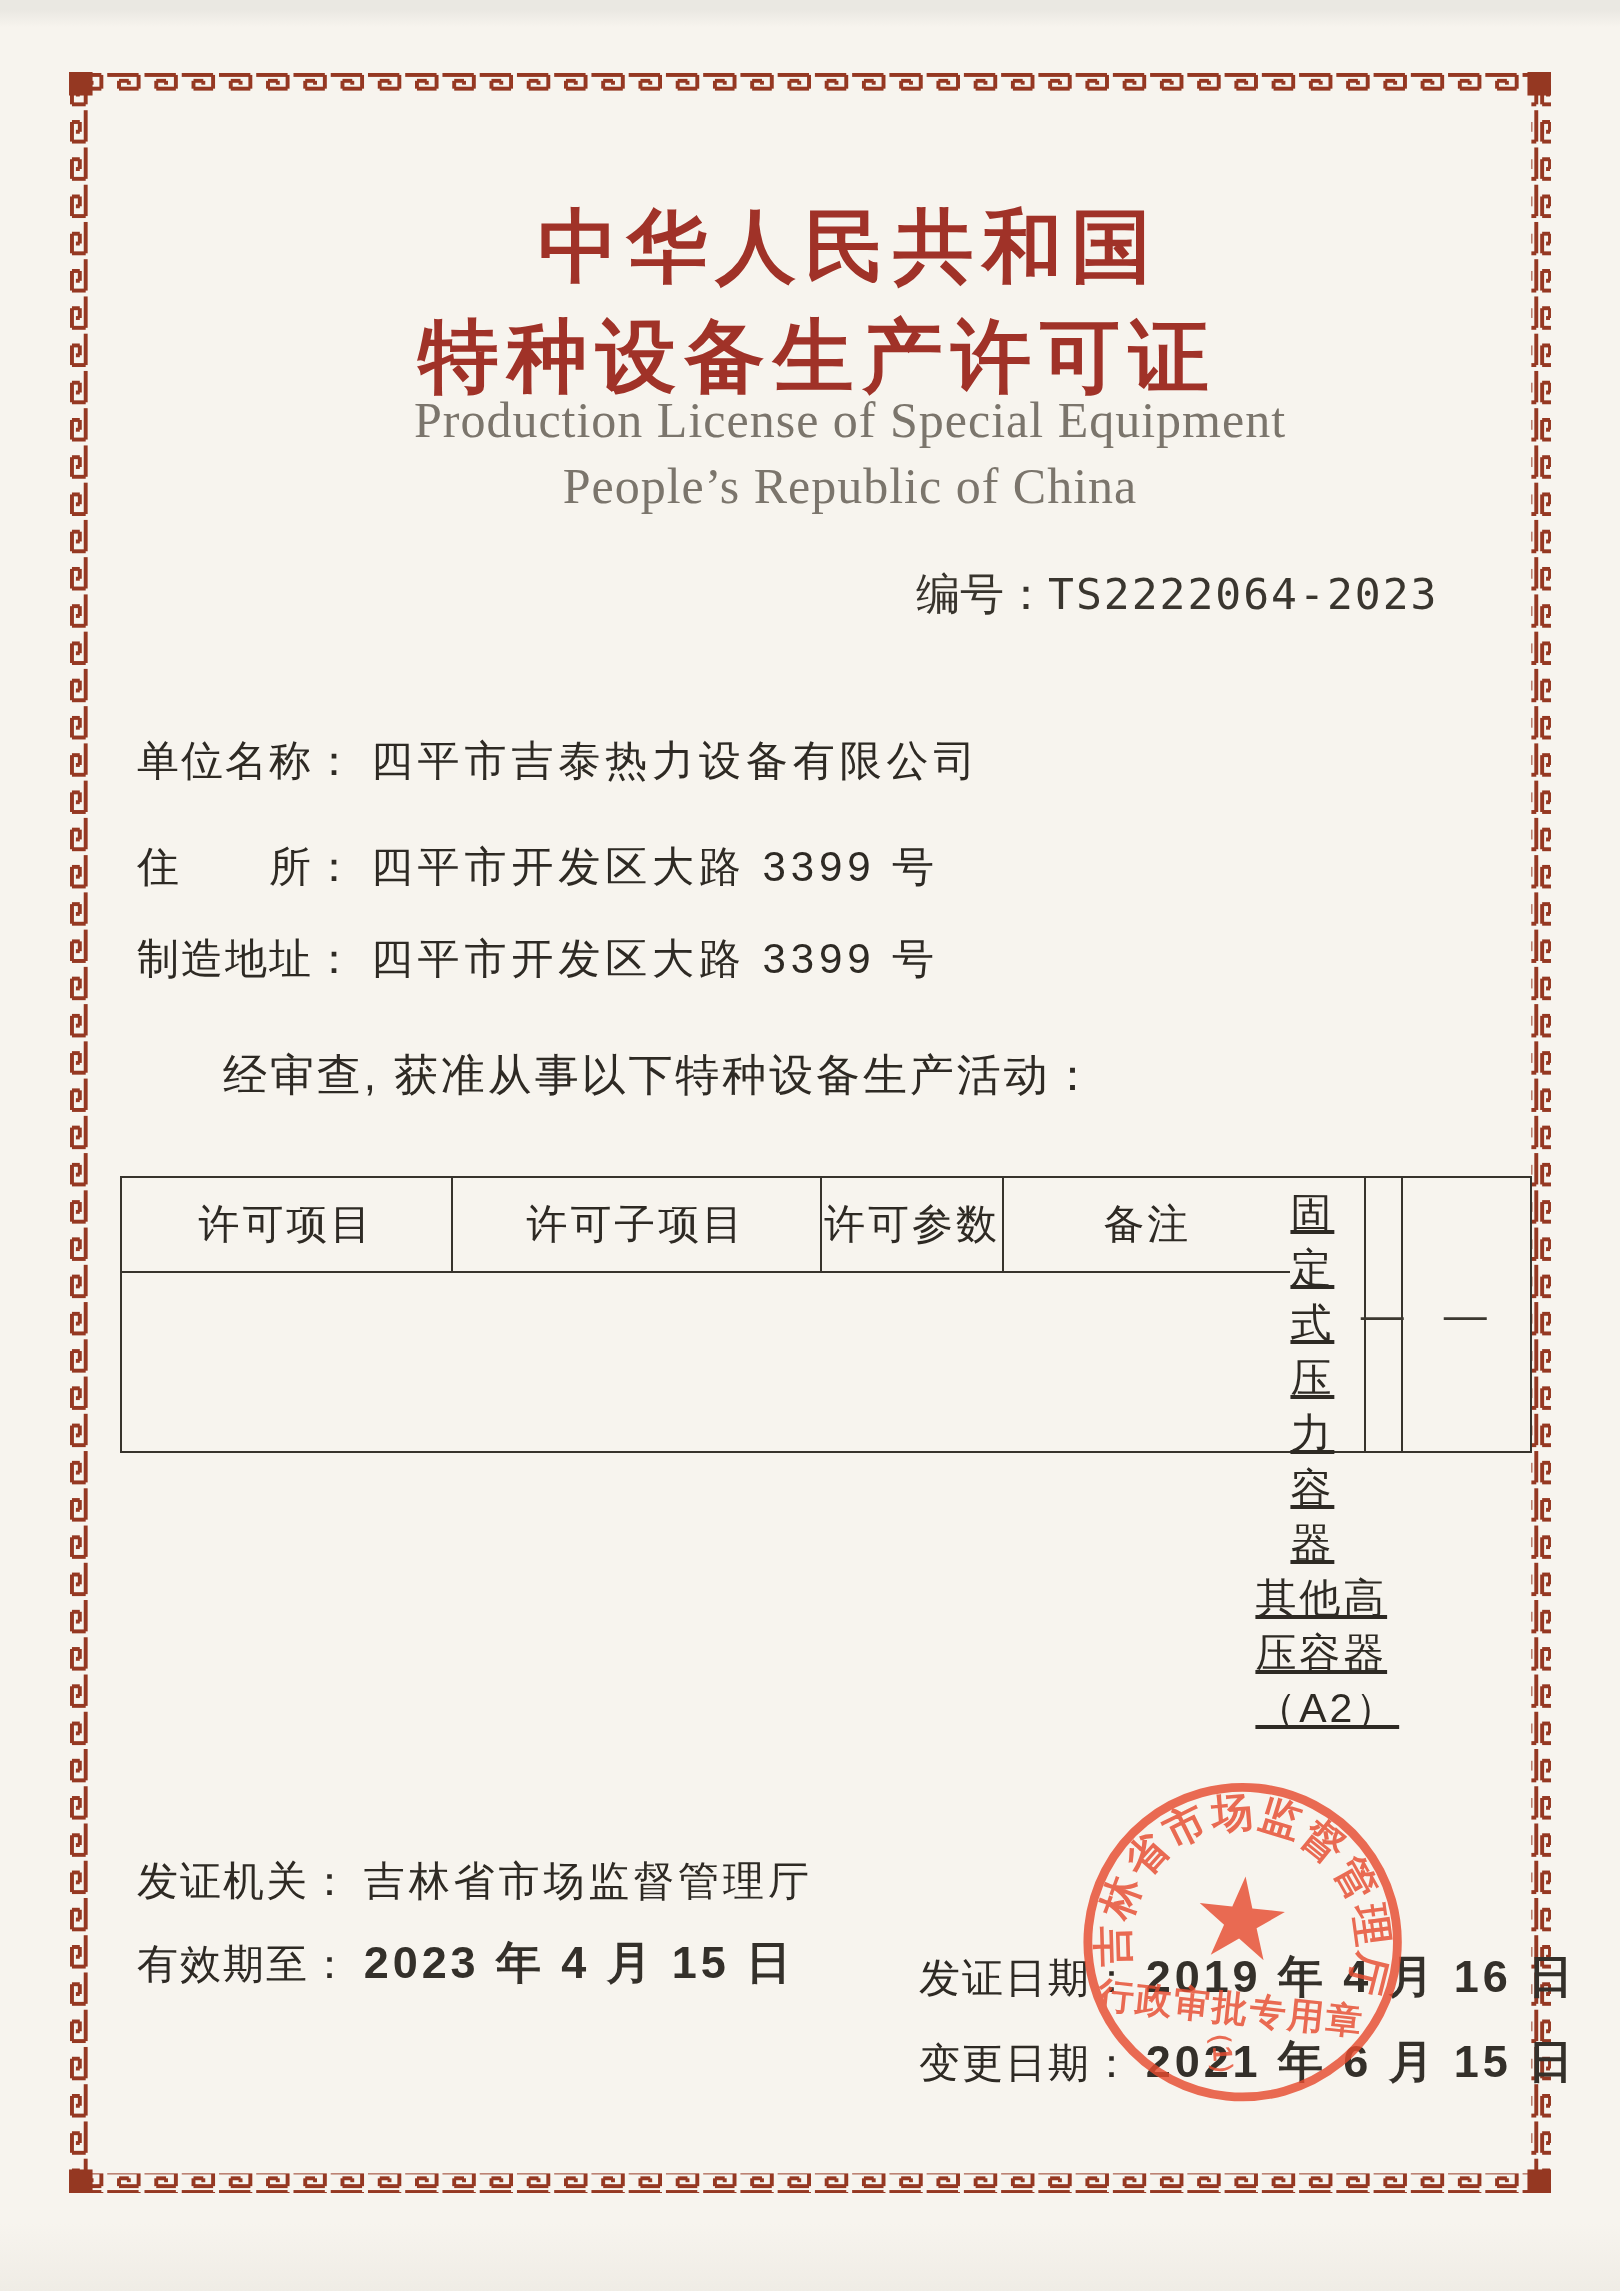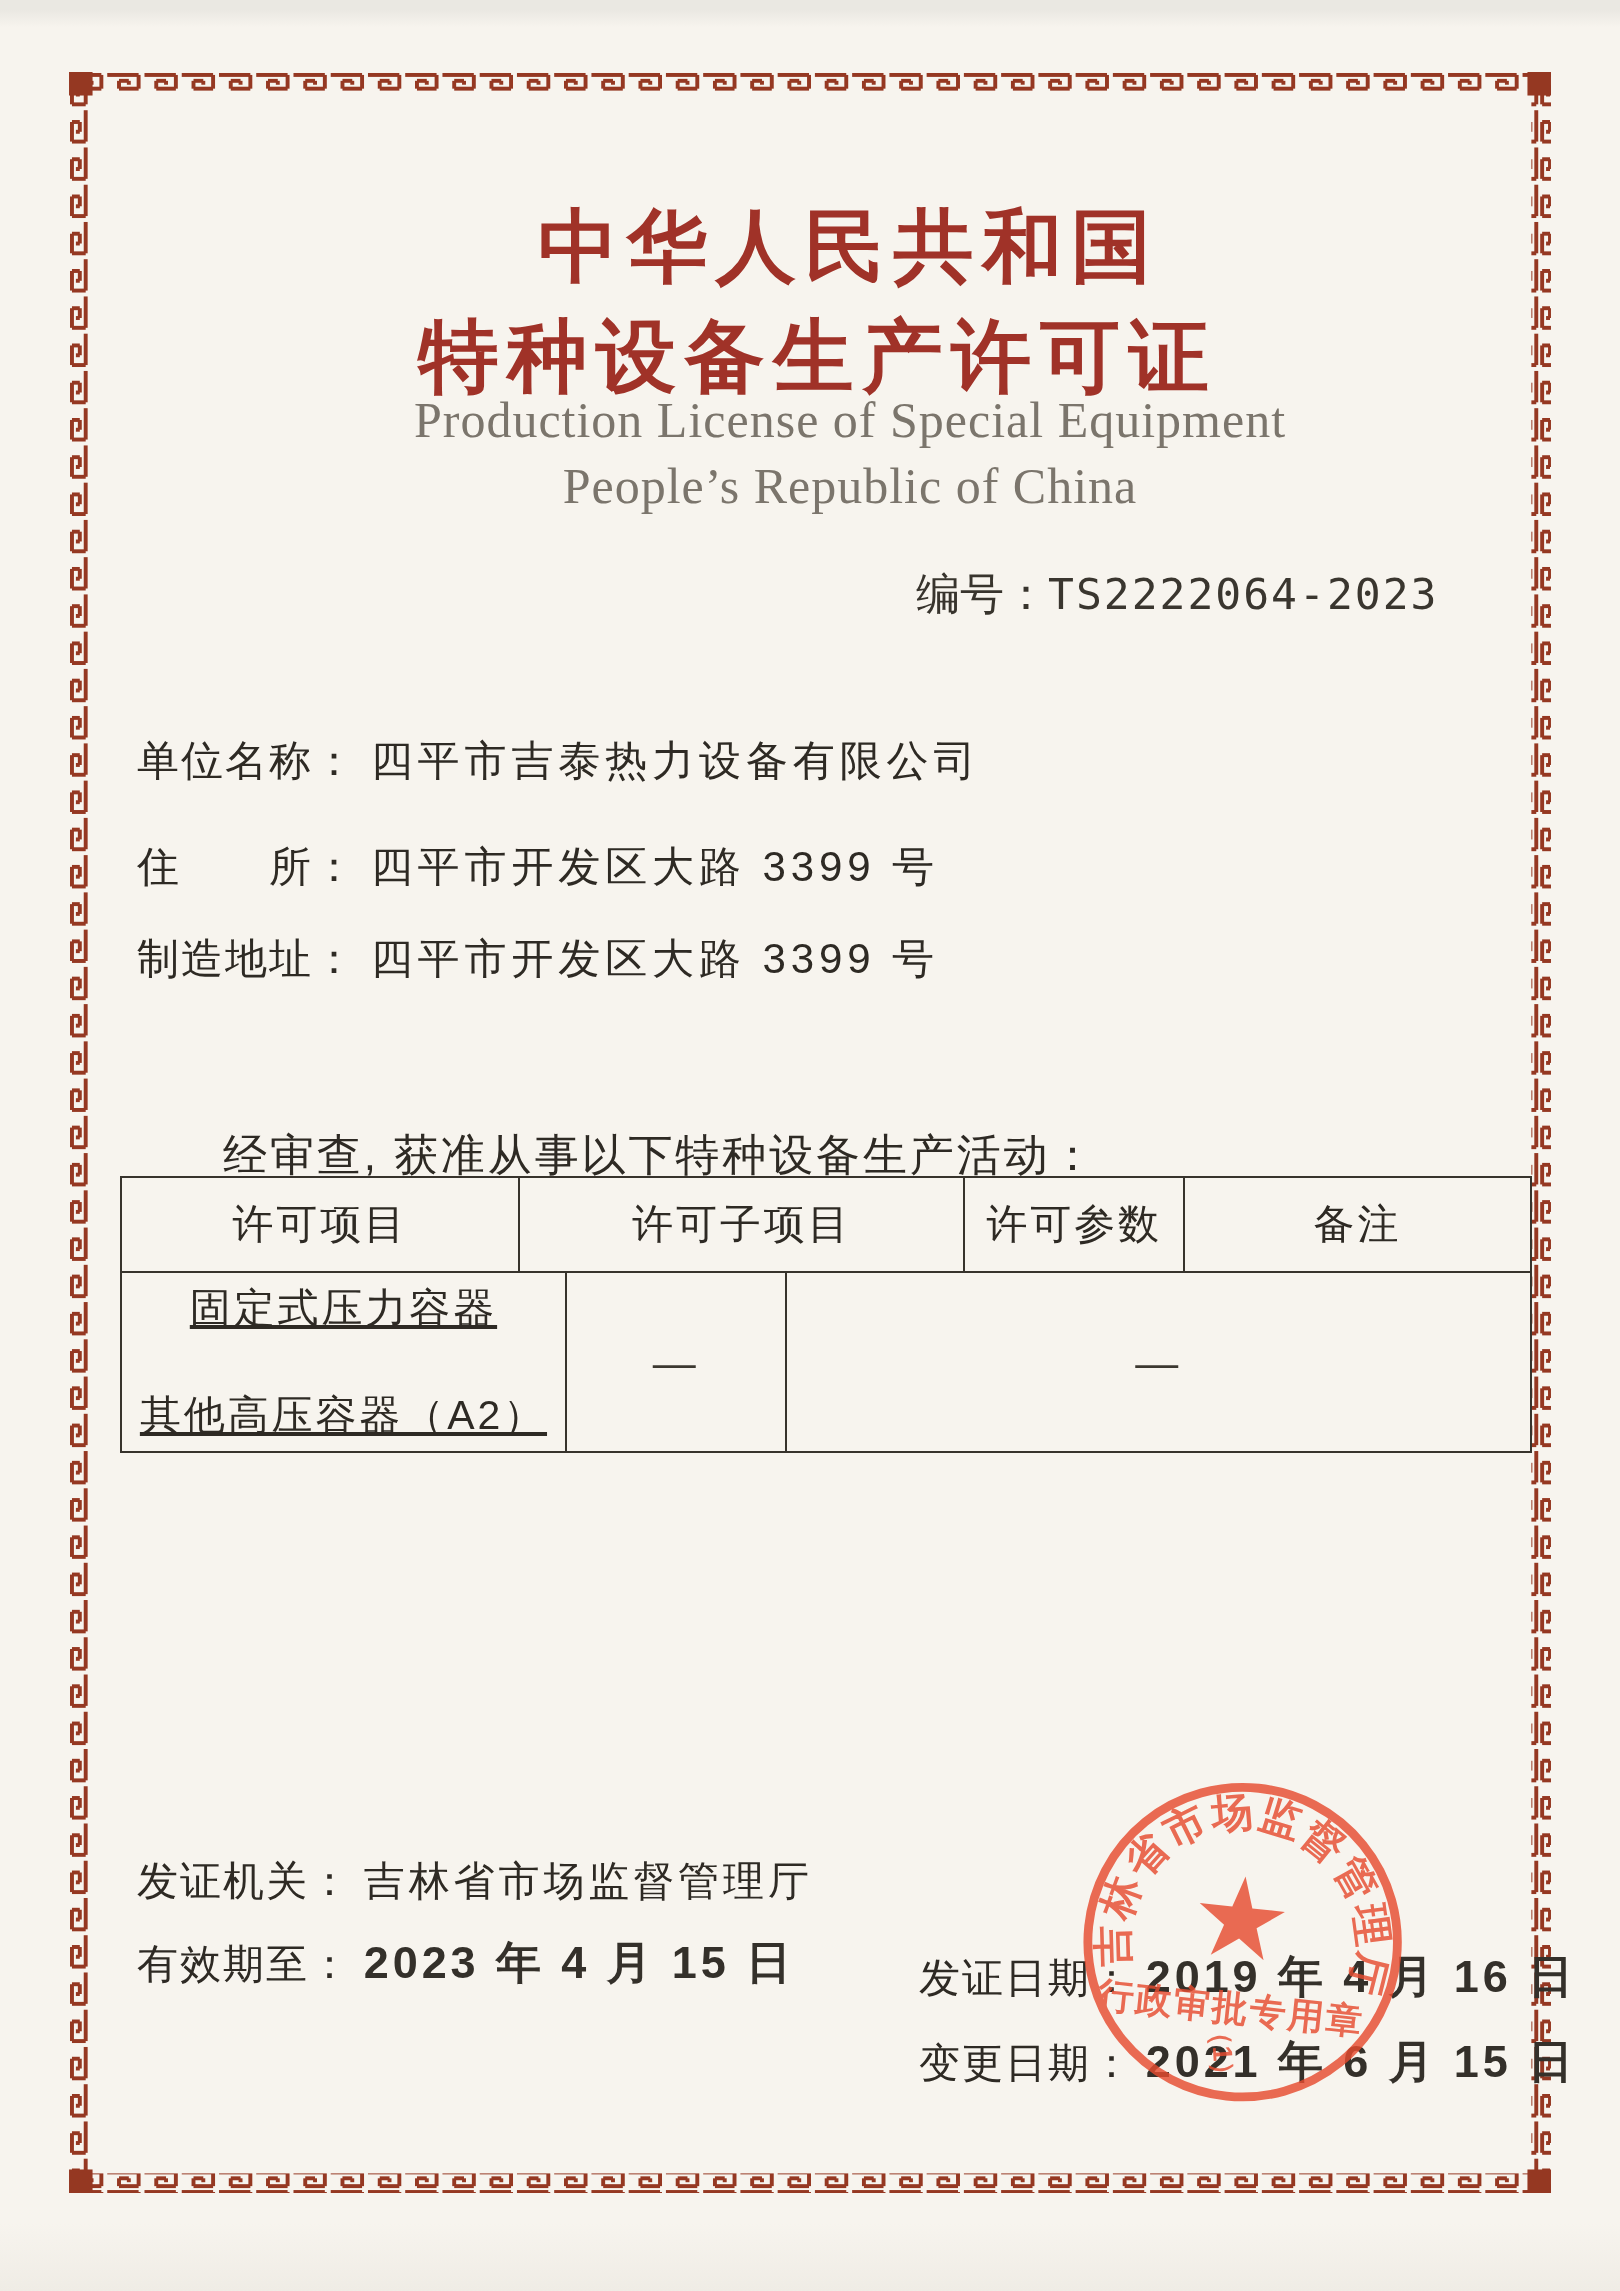--- a/index.html
+++ b/index.html
@@ -32,21 +32,21 @@
     font-size:43px;letter-spacing:2px;color:#3a362f;
   }
   .fieldline{font-size:42px;color:#2e2a24;white-space:nowrap;}
   .fieldline .lab{letter-spacing:2px;}
   .fieldline .val{margin-left:13.7px;letter-spacing:4.9px;}
   .intro{font-size:44px;color:#2e2a24;letter-spacing:2.9px;}
   
   .lic-table{
     left:120px;top:1176px;width:1412px;height:277px;
     border:2.9px solid #37332c;
-    display:flex;flex-direction:column;
+    display:flex;flex-direction:row;
     box-sizing:border-box;
   }
   .t-row{display:flex;width:100%;}
   .t-head{height:93px;border-bottom:2px solid #37332c;}
   .t-body{flex:1;}
   .t-cell{
     display:flex;align-items:center;justify-content:center;
     box-sizing:border-box;font-size:41px;letter-spacing:2.9px;color:#2e2a24;
   }
   .t-cell:not(:last-child){border-right:2px solid #37332c;}
@@ -95,21 +95,21 @@
   <div class="abs fieldline" style="left:137px;top:733px;">
     <span class="lab">单位名称：</span><span class="val">四平市吉泰热力设备有限公司</span>
   </div>
   <div class="abs fieldline" style="left:137px;top:839px;">
     <span class="lab">住　　所：</span><span class="val">四平市开发区大路 3399 号</span>
   </div>
   <div class="abs fieldline" style="left:137px;top:931px;">
     <span class="lab">制造地址：</span><span class="val">四平市开发区大路 3399 号</span>
   </div>
 
-  <div class="abs intro" style="left:223px;top:1126px;">经审查, 获准从事以下特种设备生产活动：</div>
+  <div class="abs intro" style="left:223px;top:1046px;">经审查, 获准从事以下特种设备生产活动：</div>
 
   <div class="abs lic-table">
     <div class="t-row t-head">
       <div class="t-cell c1">许可项目</div>
       <div class="t-cell c2">许可子项目</div>
       <div class="t-cell c3">许可参数</div>
       <div class="t-cell c4">备注</div>
     </div>
     <div class="t-row t-body">
       <div class="t-cell c2 subcol">

